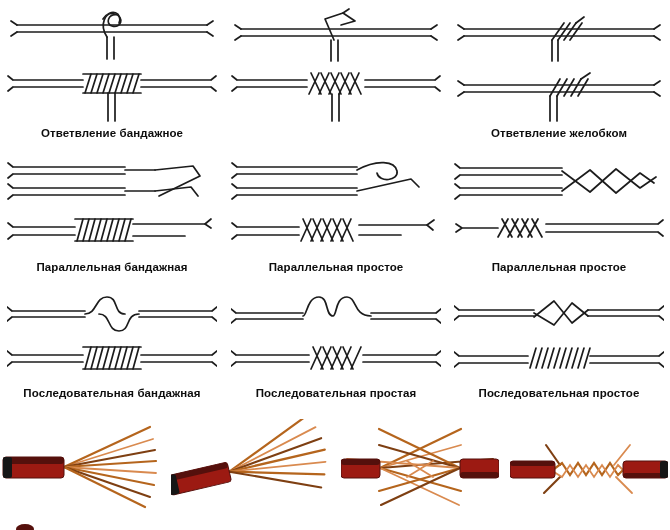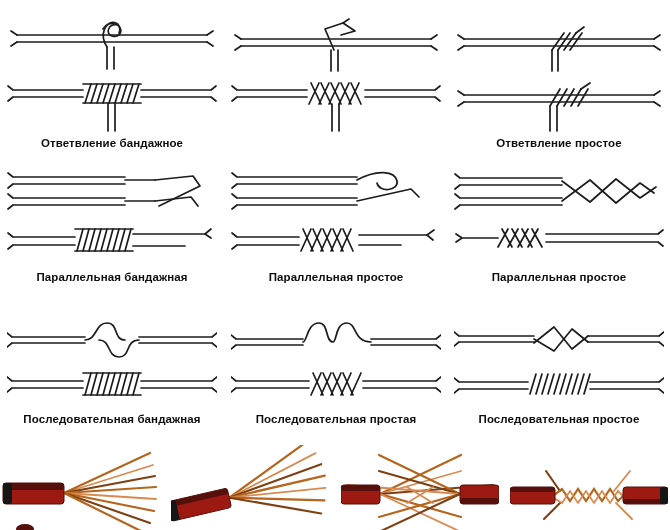--- a/index.html
+++ b/index.html
@@ -8,22 +8,22 @@
     background: var(--page-bg, #ffffff);
     font-family: "Liberation Sans", sans-serif;
     overflow: hidden;
     position: relative;
   }
   .row {
     display: grid;
     grid-template-columns: 224px 224px 222px;
     align-items: start;
   }
-  .row1 { padding-top: 15px; margin-bottom: 16px; }
-  .row2 { margin-bottom: 32px; }
+  .row1 { padding-top: 5px; margin-bottom: 16px; }
+  .row2 { margin-bottom: 16px; }
   .row3 { margin-bottom: 16px; }
   .cell { display:flex; flex-direction:column; align-items:center; }
   .cell svg { display:block; }
   .label {
     font-weight: bold;
     font-size: 11.5px;
     letter-spacing: 0.1px;
     color: var(--label, #0d0d0d);
     margin-top: 2px;
     white-space: nowrap;
@@ -102,21 +102,21 @@
       <path class="ln" d="M98 35 L110 18 M104 35 L116 18 M110 35 L122 18 M116 35 L128 18"></path>
       <path class="ln" d="M122 18 L130 12"></path>
     </svg>
     <svg width="210" height="62" viewBox="0 0 210 62">
       <path class="ln" d="M10 22 H200 M10 29 H200"></path>
       <path class="ln" d="M10 22 L4 18 M10 29 L4 33 M200 22 L206 18 M200 29 L206 33"></path>
       <path class="ln" d="M96 58 V33 M103 58 V33"></path>
       <path class="ln" d="M96 33 L106 16 M103 33 L113 16 M110 33 L120 16 M117 33 L127 16 M124 33 L134 16"></path>
       <path class="ln" d="M127 16 L136 10"></path>
     </svg>
-    <div class="label">Ответвление простое</div>
+    <div class="label">Ответвление желобком</div>
   </div>
 
 </div>
 
 <div class="row row2">
 
   <div class="cell">
     <svg width="210" height="52" viewBox="0 0 210 52">
       <path class="ln" d="M6 12 H118 M6 19 H118 M6 12 L1 8 M6 19 L1 23"></path>
       <path class="ln" d="M6 33 H118 M6 40 H118 M6 33 L1 29 M6 40 L1 44"></path>

